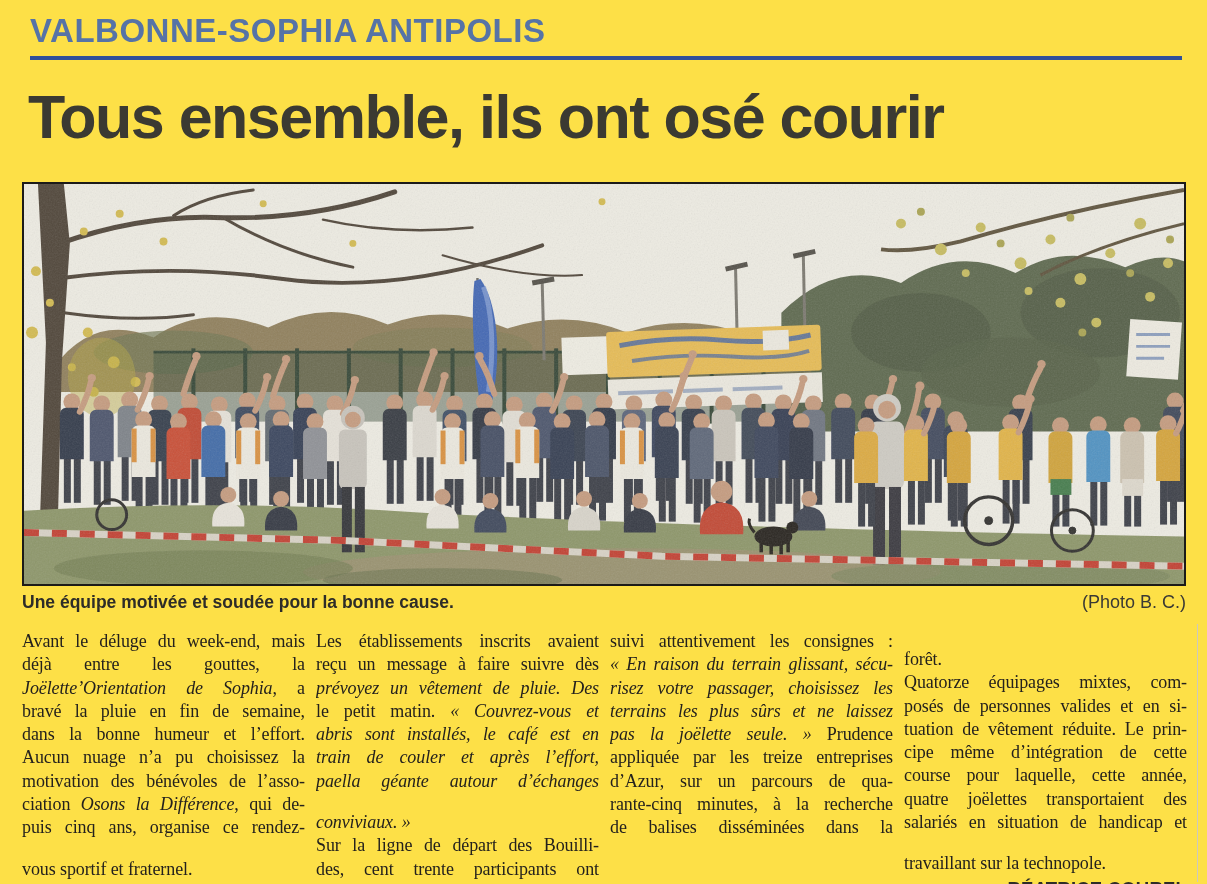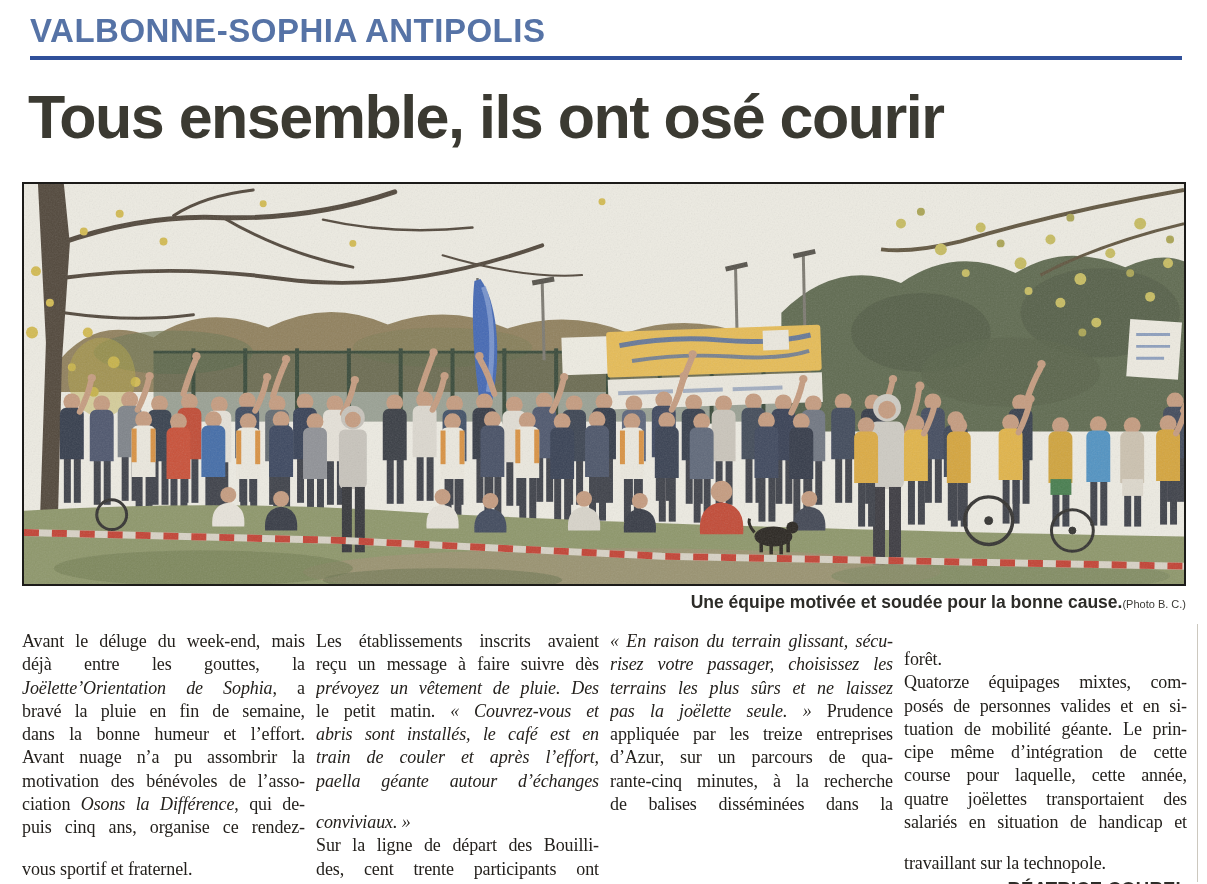--- a/index.html
+++ b/index.html
@@ -1,32 +1,32 @@
 <!DOCTYPE html>
 <html lang="fr"><head>
 <meta charset="utf-8">
 <style>
   html,body{margin:0;padding:0;background:#e9e7e1;}
-  .page{position:relative;width:1207px;height:884px;background:#ffffff;overflow:hidden;
+  .page{position:relative;width:1207px;height:884px;background:#fde047;overflow:hidden;
         font-family:"Liberation Serif", serif;color:#24211d;}
   
   .kicker{position:absolute;left:30px;top:12px;font-family:"Liberation Sans",sans-serif;
           font-weight:700;font-size:33px;letter-spacing:0.5px;color:#5673a6;}
   .kicker-rule{position:absolute;left:30px;top:56px;width:1152px;height:4px;background:#30509a;}
   .headline{position:absolute;left:28px;top:82px;font-family:"Liberation Sans",sans-serif;
             font-weight:700;font-size:61px;letter-spacing:-1.5px;color:#3b3a32;}
   
   .photo-frame{position:absolute;left:22px;top:182px;width:1164px;height:404px;
                border:2px solid #1c1b19;box-sizing:border-box;background:#efede6;}
   .photo-frame svg{display:block;width:100%;height:100%;}
   
   .caption-row{position:absolute;left:22px;top:592px;width:1164px;display:flex;
-               justify-content:flex-end;align-items:baseline;}
+               justify-content:space-between;align-items:baseline;}
   .caption{font-family:"Liberation Sans",sans-serif;font-weight:700;font-size:17.5px;color:#2d2c28;}
-  .credit{font-family:"Liberation Sans",sans-serif;font-weight:400;font-size:11px;color:#3a3934;}
+  .credit{font-family:"Liberation Sans",sans-serif;font-weight:400;font-size:18px;color:#3a3934;}
   
   .columns{position:absolute;left:22px;top:630px;width:1164px;display:flex;gap:11px;}
   .col{flex:0 0 283px;width:283px;font-size:18px;letter-spacing:-0.1px;}
   .tline{height:23.3px;line-height:23.3px;text-align:justify;text-align-last:justify;
          overflow:hidden;white-space:nowrap;}
   .tline.end{text-align-last:left;margin-top:18px;}
   .it{font-style:italic;}
   .byline{font-family:"Liberation Sans",sans-serif;font-weight:700;font-size:18.5px;
           letter-spacing:0.2px;color:#2d2c28;text-align:right;margin-top:2px;}
   .edge-rule{position:absolute;left:1197px;top:624px;width:1px;height:258px;background:#ccc8bf;}
@@ -347,53 +347,54 @@
     <span class="credit">(Photo B. C.)</span>
   </div>
 
   <div class="columns">
       <div class="col">
         <div class="tline"><span>Avant le déluge du week-end, mais</span></div>
         <div class="tline"><span>déjà entre les gouttes, la</span></div>
         <div class="tline"><span class="it">Joëlette’Orientation de Sophia</span><span>, a</span></div>
         <div class="tline"><span>bravé la pluie en fin de semaine,</span></div>
         <div class="tline"><span>dans la bonne humeur et l’effort.</span></div>
-        <div class="tline"><span>Avant nuage n’a pu assombrir la</span></div>
+        <div class="tline"><span>Aucun nuage n’a pu choisissez la</span></div>
         <div class="tline"><span>motivation des bénévoles de l’asso-</span></div>
         <div class="tline"><span>ciation </span><span class="it">Osons la Différence</span><span>, qui de-</span></div>
         <div class="tline"><span>puis cinq ans, organise ce rendez-</span></div>
         <div class="tline end"><span>vous sportif et fraternel.</span></div>
       </div>
       <div class="col">
         <div class="tline"><span>Les établissements inscrits avaient</span></div>
         <div class="tline"><span>reçu un message à faire suivre dès</span></div>
         <div class="tline"><span class="it">prévoyez un vêtement de pluie. Des</span></div>
         <div class="tline"><span>le petit matin. </span><span class="it">« Couvrez-vous et</span></div>
         <div class="tline"><span class="it">abris sont installés, le café est en</span></div>
         <div class="tline"><span class="it">train de couler et après l’effort,</span></div>
         <div class="tline"><span class="it">paella géante autour d’échanges</span></div>
         <div class="tline end"><span class="it">conviviaux. »</span></div>
         <div class="tline"><span>Sur la ligne de départ des Bouilli-</span></div>
         <div class="tline"><span>des, cent trente participants ont</span></div>
       </div>
       <div class="col">
+        <div class="tline"><span>suivi attentivement les consignes :</span></div>
         <div class="tline"><span class="it">« En raison du terrain glissant, sécu-</span></div>
         <div class="tline"><span class="it">risez votre passager, choisissez les</span></div>
         <div class="tline"><span class="it">terrains les plus sûrs et ne laissez</span></div>
         <div class="tline"><span class="it">pas la joëlette seule. »</span><span> Prudence</span></div>
         <div class="tline"><span>appliquée par les treize entreprises</span></div>
         <div class="tline"><span>d’Azur, sur un parcours de qua-</span></div>
         <div class="tline"><span>rante-cinq minutes, à la recherche</span></div>
         <div class="tline"><span>de balises disséminées dans la</span></div>
       </div>
       <div class="col">
         <div class="tline end"><span>forêt.</span></div>
         <div class="tline"><span>Quatorze équipages mixtes, com-</span></div>
         <div class="tline"><span>posés de personnes valides et en si-</span></div>
-        <div class="tline"><span>tuation de mobilité géante. Le prin-</span></div>
+        <div class="tline"><span>tuation de vêtement réduite. Le prin-</span></div>
         <div class="tline"><span>cipe même d’intégration de cette</span></div>
         <div class="tline"><span>course pour laquelle, cette année,</span></div>
         <div class="tline"><span>quatre joëlettes transportaient des</span></div>
         <div class="tline"><span>salariés en situation de handicap et</span></div>
         <div class="tline end"><span>travaillant sur la technopole.</span></div>
         <div class="byline">BÉATRICE COUREL</div>
       </div>
     </div>
   <div class="edge-rule"></div>
 

